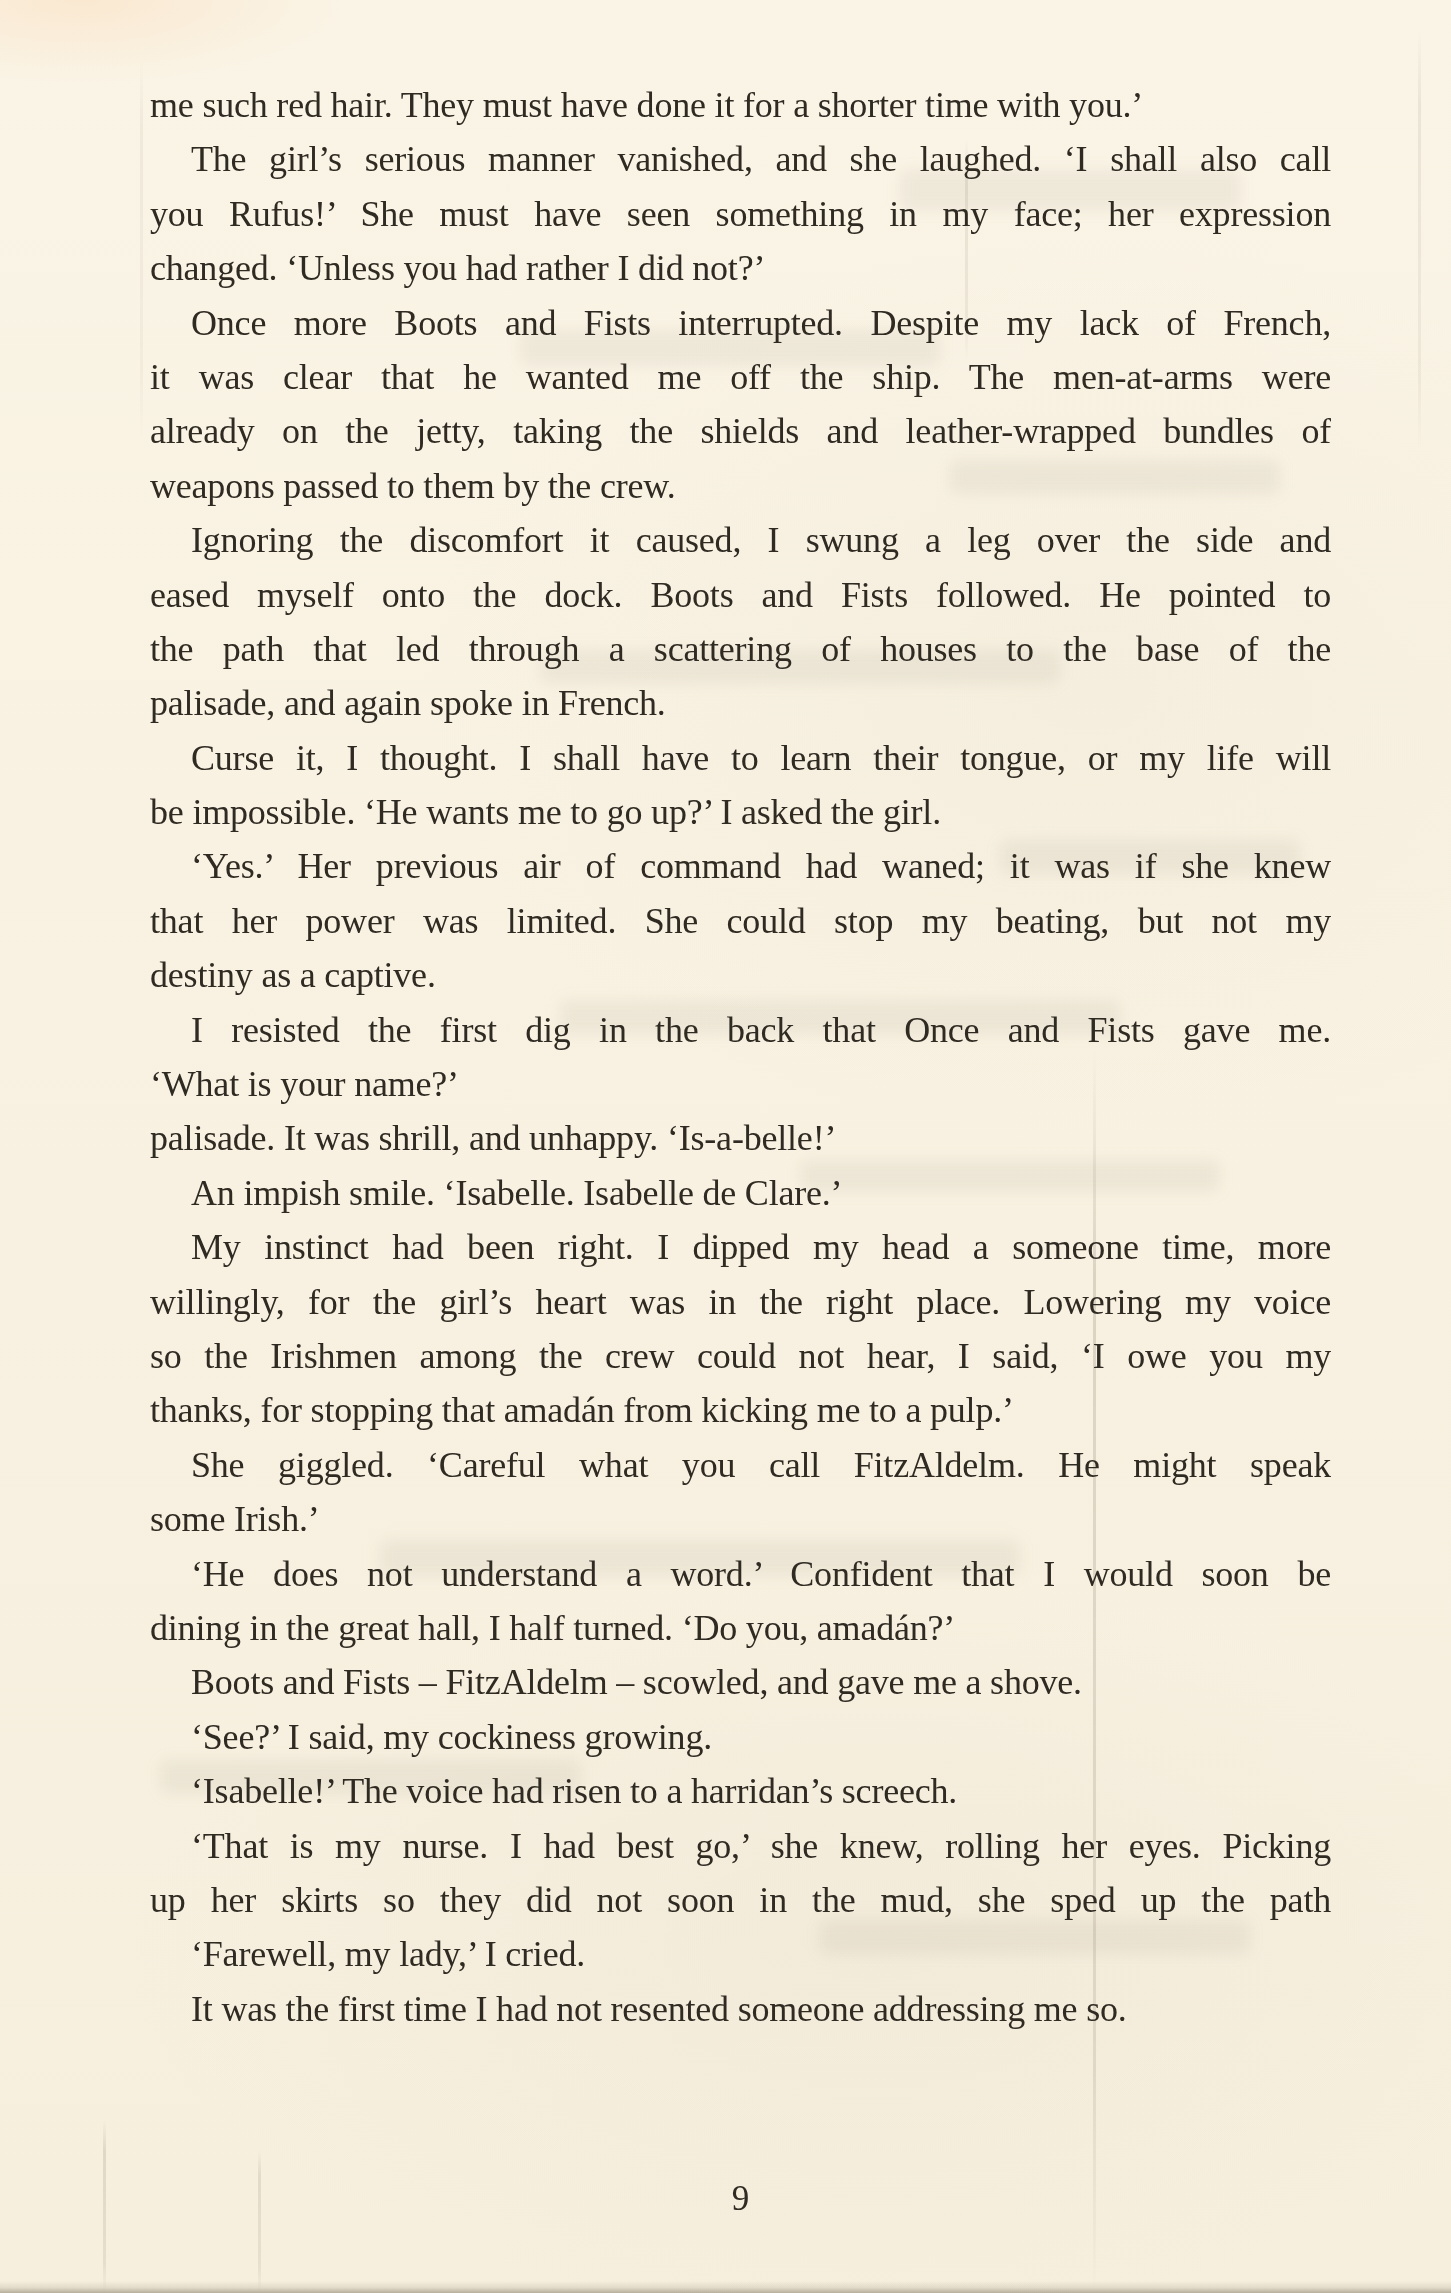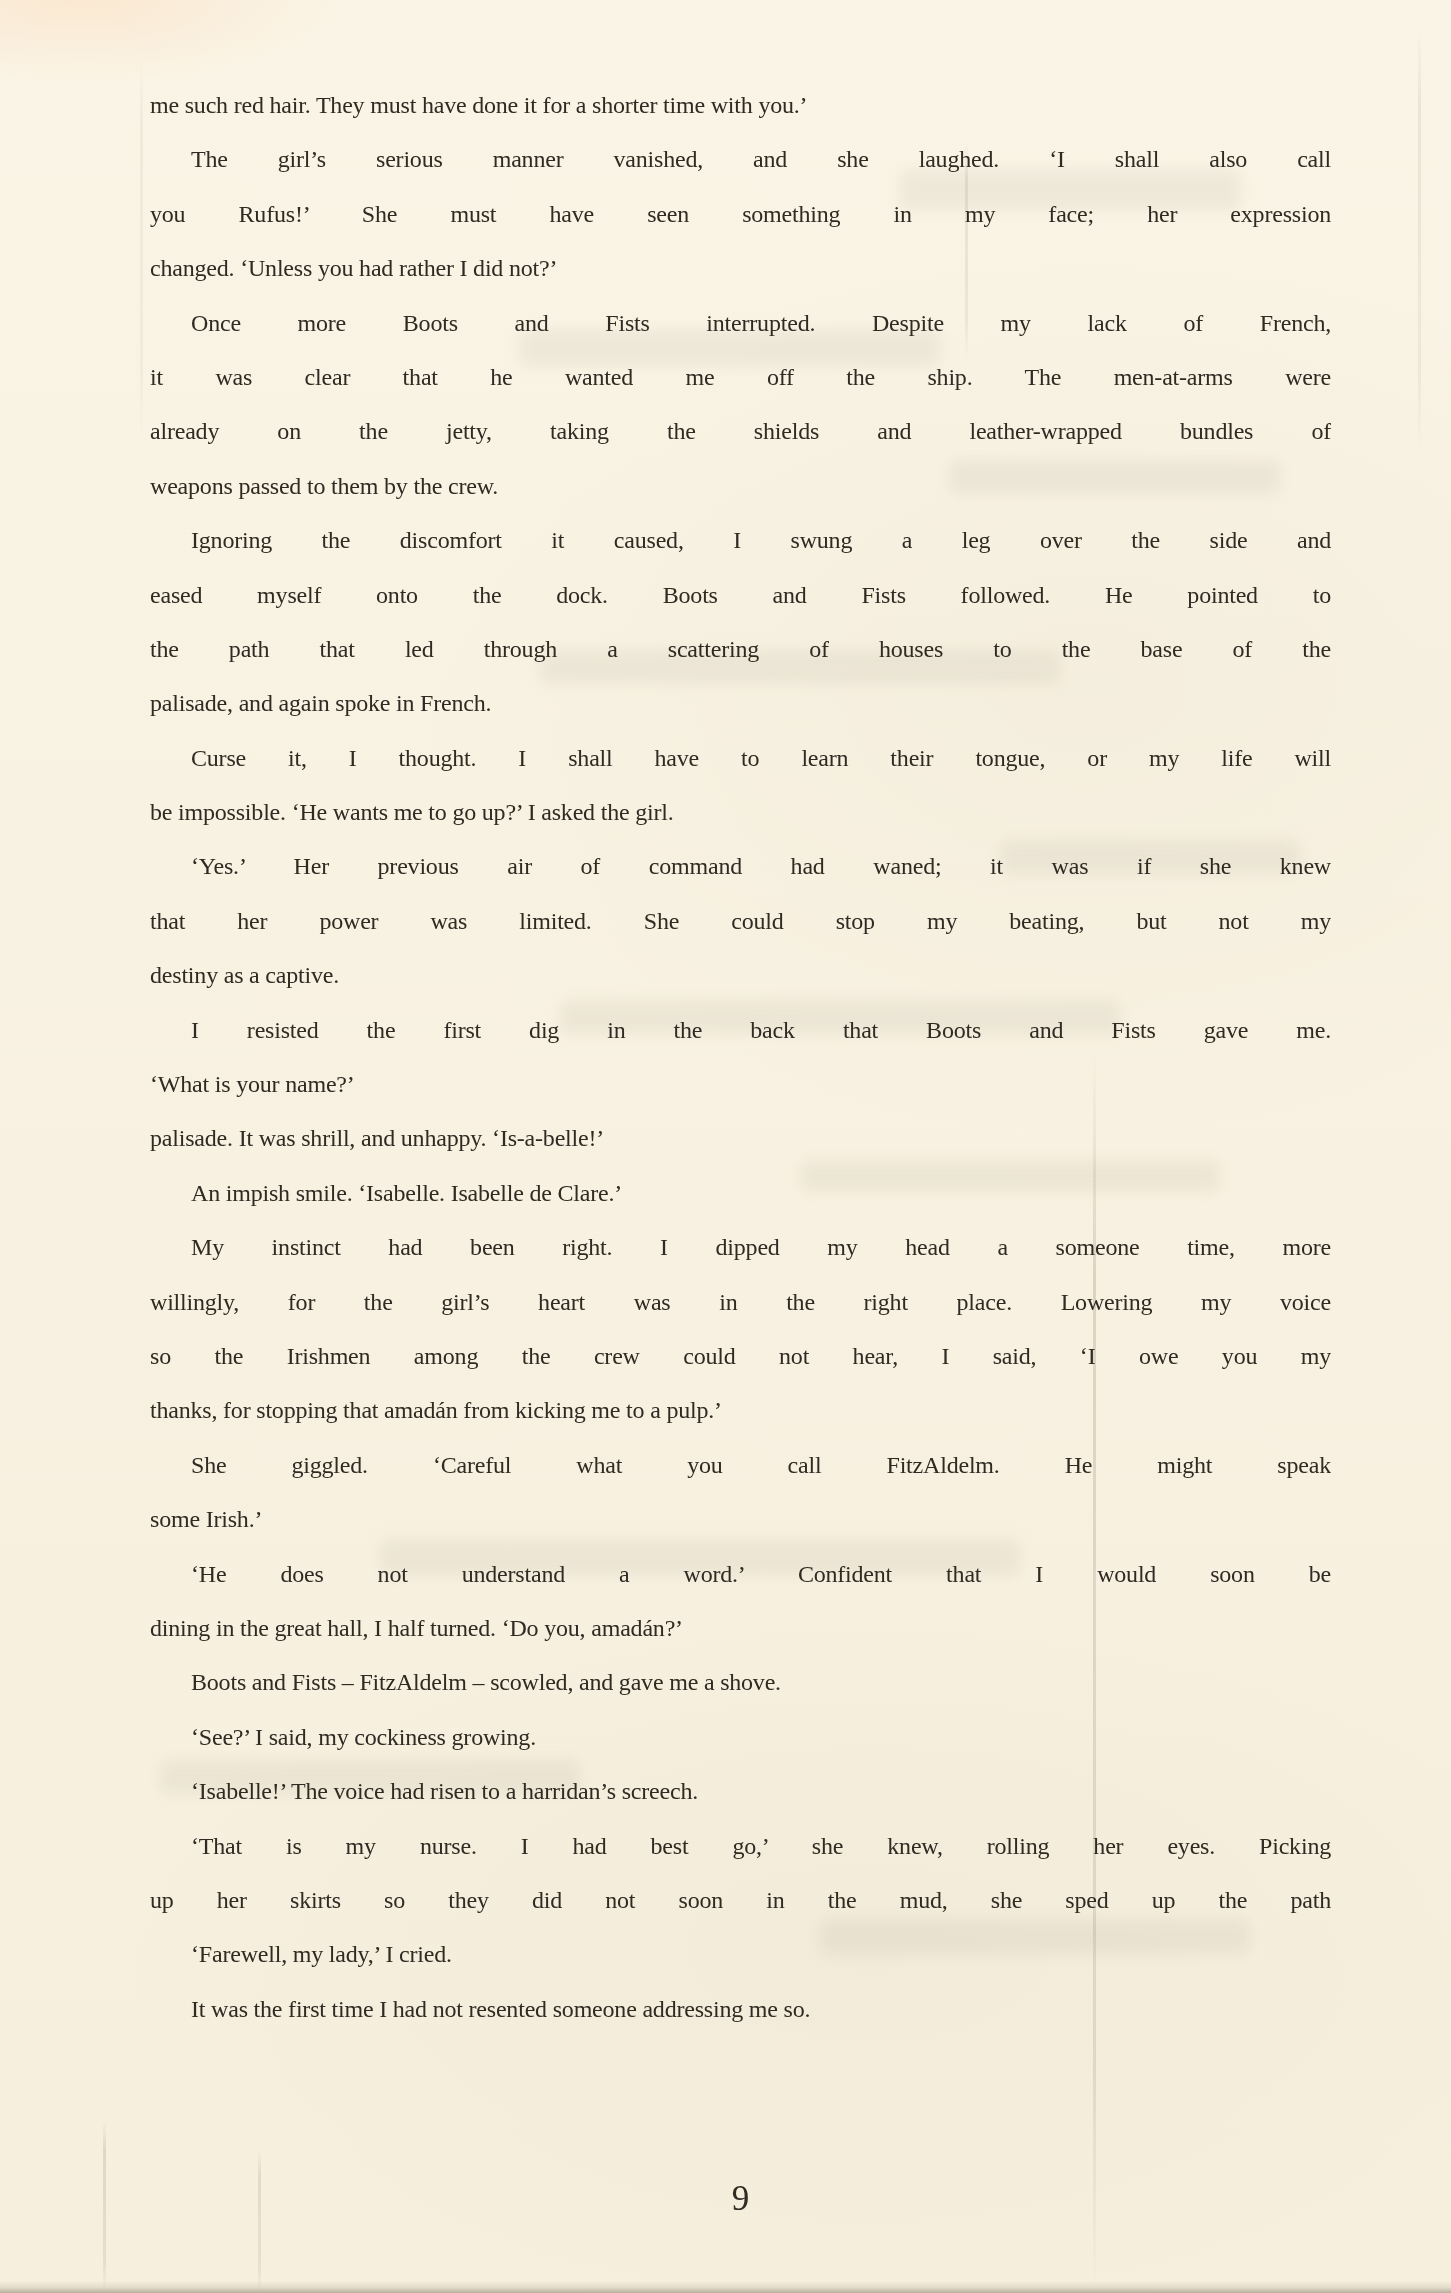--- a/index.html
+++ b/index.html
@@ -38,21 +38,21 @@
     background: linear-gradient(180deg, rgba(140,128,105,0) 0%, rgba(140,128,105,0.18) 55%, rgba(105,95,75,0.45) 100%);
     pointer-events: none;
   }
   .textblock {
     position: absolute;
     left: 150px; top: 78px;
     width: 1181px;
     color: var(--ink, #2f2a22);
   }
   .bline {
-    font-size: 24px;
+    font-size: 36px;
     line-height: 54.4px;
     height: 54.4px;
     letter-spacing: -0.2px;
     overflow: hidden;
     text-align: justify;
   }
   .bline.just { text-align-last: justify; }
   .bline.last { text-align-last: left; }
   .bline.indent { text-indent: 41px; }
   .pagenum {
@@ -99,21 +99,21 @@
       <div class="bline last">weapons passed to them by the crew.</div>
       <div class="bline just indent">Ignoring the discomfort it caused, I swung a leg over the side and</div>
       <div class="bline just">eased myself onto the dock. Boots and Fists followed. He pointed to</div>
       <div class="bline just">the path that led through a scattering of houses to the base of the</div>
       <div class="bline last">palisade, and again spoke in French.</div>
       <div class="bline just indent">Curse it, I thought. I shall have to learn their tongue, or my life will</div>
       <div class="bline last">be impossible. ‘He wants me to go up?’ I asked the girl.</div>
       <div class="bline just indent">‘Yes.’ Her previous air of command had waned; it was if she knew</div>
       <div class="bline just">that her power was limited. She could stop my beating, but not my</div>
       <div class="bline last">destiny as a captive.</div>
-      <div class="bline just indent">I resisted the first dig in the back that Boots and Fists gave me.</div>
+      <div class="bline just indent">I resisted the first dig in the back that Once and Fists gave me.</div>
       <div class="bline last">‘What is your name?’</div>
       <div class="bline last">palisade. It was shrill, and unhappy. ‘Is-a-belle!’</div>
       <div class="bline last indent">An impish smile. ‘Isabelle. Isabelle de Clare.’</div>
       <div class="bline just indent">My instinct had been right. I dipped my head a someone time, more</div>
       <div class="bline just">willingly, for the girl’s heart was in the right place. Lowering my voice</div>
       <div class="bline just">so the Irishmen among the crew could not hear, I said, ‘I owe you my</div>
       <div class="bline last">thanks, for stopping that amadán from kicking me to a pulp.’</div>
       <div class="bline just indent">She giggled. ‘Careful what you call FitzAldelm. He might speak</div>
       <div class="bline last">some Irish.’</div>
       <div class="bline just indent">‘He does not understand a word.’ Confident that I would soon be</div>

